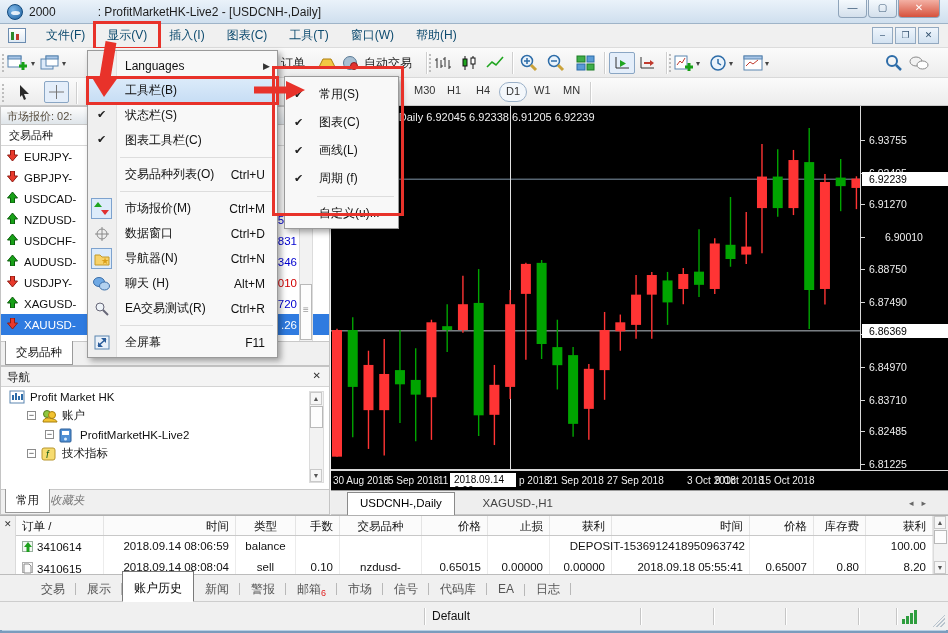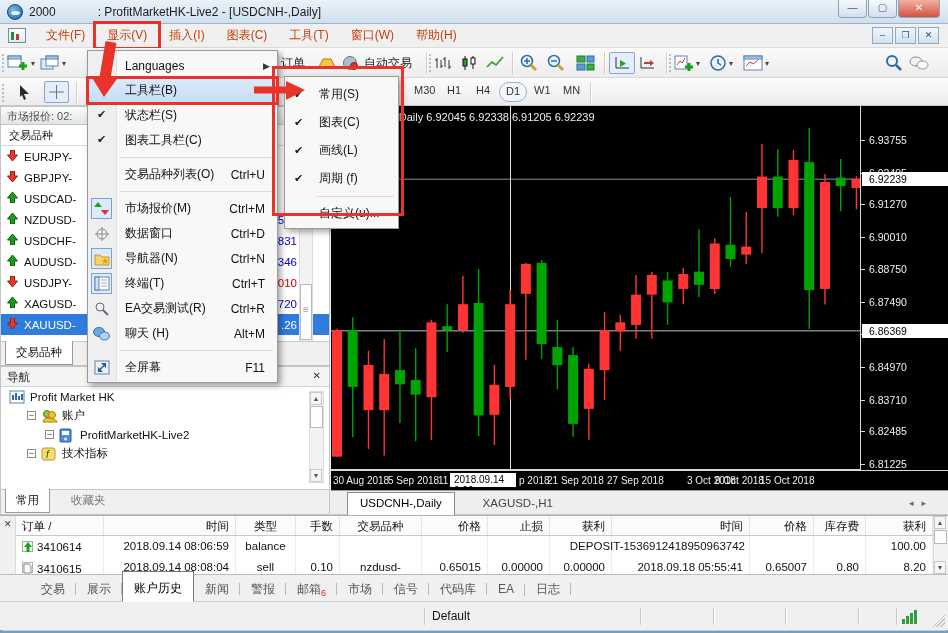--- a/index.html
+++ b/index.html
@@ -25,21 +25,21 @@
     color:#3c5a78; font-size:10px; text-align:center; line-height:16px; margin-left:1px; }
   .wbtn.close { width:42px; background:linear-gradient(#f3b0a4,#d6523c); color:#fff; font-weight:bold; }
 
   
   #menubar { position:absolute; left:0; top:24px; width:948px; height:24px; background:#f0f0f0;
     border-bottom:1px solid #dcdcdc; display:flex; align-items:center; }
   #menubar-docicon { width:18px; height:15px; margin:0 9px 0 8px; border:1px solid #6c8cb0;
     background:linear-gradient(#fff,#dfeaf5); position:relative; }
   #menubar-docicon:before { content:""; position:absolute; left:2px; top:3px; width:3px; height:8px; background:#2e8a2e; }
   #menubar-docicon:after  { content:""; position:absolute; left:7px; top:5px; width:3px; height:6px; background:#c03a2e; }
-  .menu-item { padding:3px 11px; color:#c2410c; }
+  .menu-item { padding:3px 11px; color:#0c4a6e; }
   .menu-item.annot { box-shadow:0 0 0 3px #e8322a; }
   #child-btns { position:absolute; right:9px; top:3px; display:flex; }
   .cbtn { width:21px; height:17px; border:1px solid #93a9c0; background:linear-gradient(#eef5fc,#d3e2f1);
     color:#32506e; font-size:9px; text-align:center; line-height:15px; margin-left:2px; }
 
   
   #toolbar1 { position:absolute; left:0; top:48px; width:948px; height:30px; background:linear-gradient(#fbfbfb,#ececec); border-bottom:1px solid #d9d9d9; }
   #toolbar2 { position:absolute; left:0; top:78px; width:948px; height:28px; background:linear-gradient(#fbfbfb,#ececec); border-bottom:1px solid #c9c9c9; }
   .titem { position:absolute; top:4px; height:22px; display:flex; align-items:center; color:#222; }
   .tsep { position:absolute; top:4px; width:2px; height:22px; border-left:1px solid #cfcfcf; border-right:1px solid #fff; }
@@ -494,21 +494,21 @@
           <span>技术指标</span>
         </div>
       </div>
     <div id="nav-scroll">
       <div class="sb-btn" style="top:0">▲</div>
       <div id="nav-thumb"></div>
       <div class="sb-btn" style="bottom:0">▼</div>
     </div>
     <div id="nav-tabbar">
         <div class="panel-tab" style="left: 4px;">常用</div>
-        <div class="panel-tab inactive" style="left: 60px;">收藏夹</div>
+        <div class="panel-tab inactive" style="left: 39px; font-style: italic;">收藏夹</div>
       </div>
   </div>
 
   <div id="chart-region">
     <div id="plot">
       <svg id="plot-svg" width="529" height="384">
           <line x1="0" y1="224.85423999999952" x2="529" y2="224.85423999999952" stroke="#b8c0c8" stroke-width="1"></line>
           <line x1="0" y1="73.17343999999959" x2="529" y2="73.17343999999959" stroke="#8296aa" stroke-width="1"></line>
           <line x1="179.5" y1="0" x2="179.5" y2="364" stroke="#e0e0e0" stroke-width="1"></line>
           <line x1="6" y1="222.7612000000007" x2="6" y2="350.6691999999987" stroke="#ff3434" stroke-width="1.4"></line>
@@ -584,21 +584,21 @@
       <div id="chart-info">USDCNH-,Daily 6.92045 6.92338 6.91205 6.92239</div>
     </div>
     <div id="paxis">
         <div class="ptick" style="top: 34px;"></div>
         <div class="plabel" style="top: 28px;">6.93755</div>
         <div class="ptick" style="top: 66.5584px;"></div>
         <div class="plabel" style="top: 60.5584px;">6.92495</div>
         <div class="ptick" style="top: 98.2124px;"></div>
         <div class="plabel" style="top: 92.2124px;">6.91270</div>
         <div class="ptick" style="top: 130.771px;"></div>
-        <div class="plabel" style="top: 124.771px;">6.90010</div>
+        <div class="plabel" style="top: 124.771px; margin-left: 16px;">6.90010</div>
         <div class="ptick" style="top: 163.329px;"></div>
         <div class="plabel" style="top: 157.329px;">6.88750</div>
         <div class="ptick" style="top: 195.888px;"></div>
         <div class="plabel" style="top: 189.888px;">6.87490</div>
         <div class="ptick" style="top: 228.446px;"></div>
         <div class="plabel" style="top: 222.446px;">6.86230</div>
         <div class="ptick" style="top: 261.004px;"></div>
         <div class="plabel" style="top: 255.004px;">6.84970</div>
         <div class="ptick" style="top: 293.563px;"></div>
         <div class="plabel" style="top: 287.563px;">6.83710</div>
@@ -768,49 +768,38 @@
         <span class="vm-gicon boxed">
           <svg width="16" height="15">
             <path d="M1 4h5l2 2h7v8H1z" fill="#f7d26a" stroke="#c49a2a"></path>
             <text x="7" y="13" font-size="9" fill="#d89d17">★</text>
           </svg>
         </span>
         <span>导航器(N)</span>
         <span class="vm-short">Ctrl+N</span>
       </div>
       <div class="vm-row">
-        <span class="vm-gicon boxed">
-          <svg width="16" height="15">
-            <rect x="1" y="1" width="14" height="13" fill="#fff" stroke="#5b85b0"></rect>
-            <rect x="1" y="1" width="4" height="13" fill="#cfe0f2" stroke="#5b85b0"></rect>
-            <path d="M7 4h6M7 7h6M7 10h6" stroke="#9aa6b2"></path>
-          </svg>
-        </span>
-        <span>终端(T)</span>
-        <span class="vm-short">Ctrl+T</span>
+        <span class="vm-gicon">
+          <svg width="17" height="14">
+            <ellipse cx="6" cy="5" rx="5.5" ry="4.5" fill="#6fa9e4" stroke="#3d6fa8"></ellipse>
+            <ellipse cx="11.5" cy="9" rx="5" ry="4" fill="#b3d2f0" stroke="#3d6fa8"></ellipse>
+          </svg>
+        </span>
+        <span>聊天 (H)</span>
+        <span class="vm-short">Alt+M</span>
       </div>
       <div class="vm-row">
         <span class="vm-gicon">
           <svg width="16" height="16">
             <circle cx="6" cy="6" r="4" fill="#eef3f8" stroke="#667"></circle>
             <path d="M9 9l5 5" stroke="#667" stroke-width="2"></path>
           </svg>
         </span>
         <span>EA交易测试(R)</span>
         <span class="vm-short">Ctrl+R</span>
-      </div>
-      <div class="vm-row">
-        <span class="vm-gicon">
-          <svg width="17" height="14">
-            <ellipse cx="6" cy="5" rx="5.5" ry="4.5" fill="#6fa9e4" stroke="#3d6fa8"></ellipse>
-            <ellipse cx="11.5" cy="9" rx="5" ry="4" fill="#b3d2f0" stroke="#3d6fa8"></ellipse>
-          </svg>
-        </span>
-        <span>聊天 (H)</span>
-        <span class="vm-short">Alt+M</span>
       </div>
       <div class="vm-sep"></div>
       <div class="vm-row">
         <span class="vm-gicon">
           <svg width="16" height="15">
             <rect x="1" y="1" width="14" height="13" fill="#eaf1f9" stroke="#5b85b0"></rect>
             <path d="M4 11L12 4" stroke="#2a5c9a" stroke-width="1.5"></path>
             <polygon points="12,8 12,3 7,3" fill="#2a5c9a"></polygon>
             <polygon points="4,7 4,12 9,12" fill="#2a5c9a"></polygon>
           </svg>

